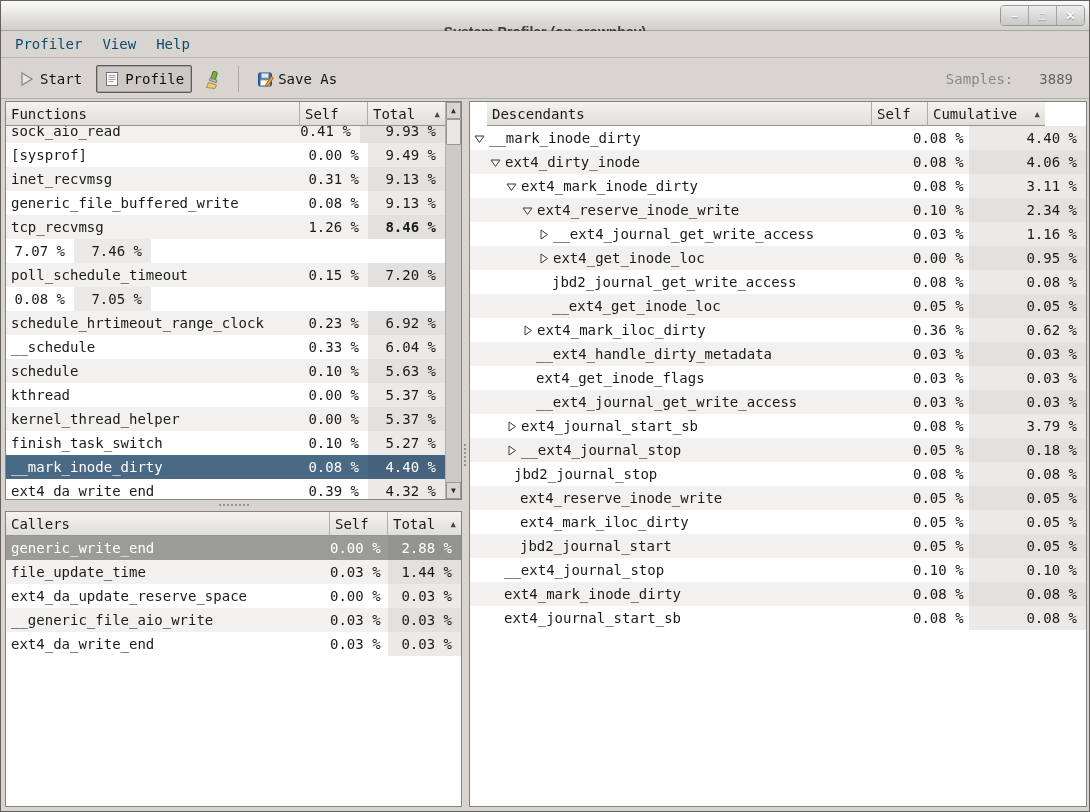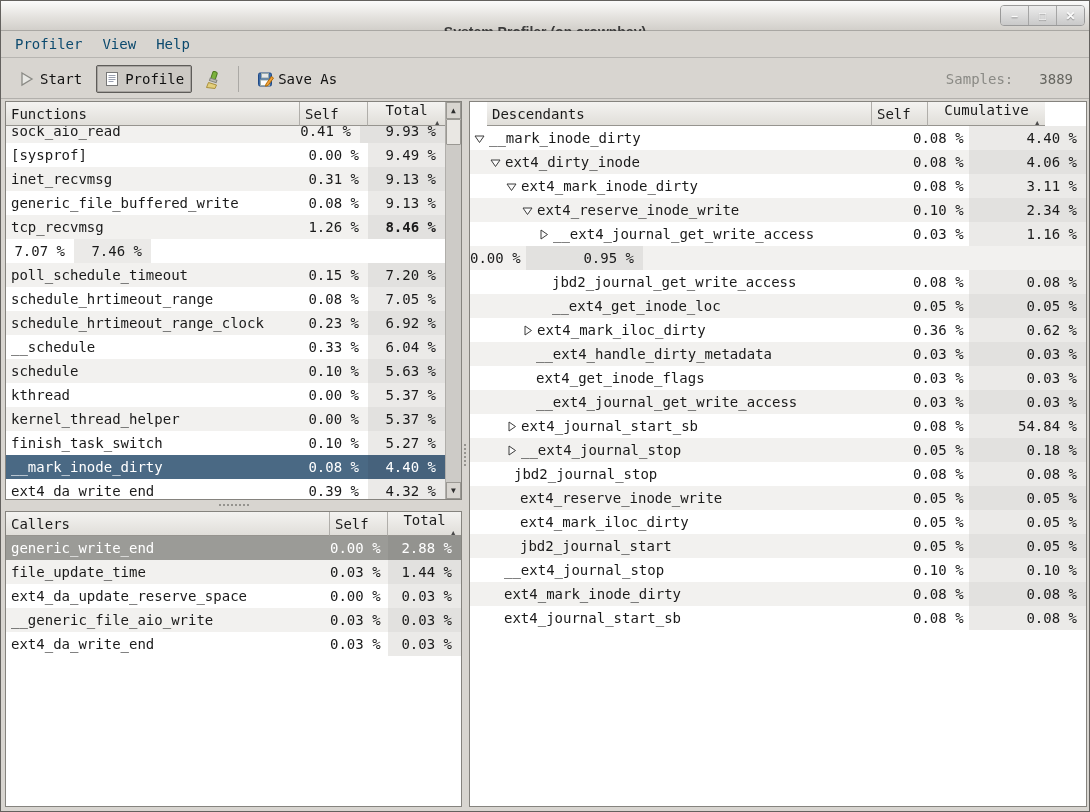--- a/index.html
+++ b/index.html
@@ -42,21 +42,21 @@
   #descendants-panel{left:468px;top:100px;width:618px;height:706px;}
 
   .treearea{position:absolute;top:0;bottom:0;left:0;overflow:hidden;}
   #functions-panel .treearea{width:439px;}
   #callers-panel .treearea{width:455px;}
   #descendants-panel .treearea{width:616px;}
 
   .hdr{display:flex;height:24px;}
   .hseg{background:linear-gradient(#f4f3f1,#e0ded9);border-right:1px solid #b0aeaa;border-bottom:1px solid #96948f;
     box-sizing:border-box;display:flex;align-items:center;padding:0 5px;white-space:nowrap;overflow:hidden;}
-  .hseg:last-child{border-right:none;flex-direction:column;}
+  .hseg:last-child{border-right:none;}
   .sortarrow{margin-left:auto;font-size:9px;color:#4a4a4a;padding-left:4px;}
 
   .rows{position:absolute;left:0;right:0;top:24px;bottom:0;overflow:hidden;}
   .row{display:flex;height:24px;line-height:24px;white-space:nowrap;}
   .row.stripe{background:#f2f1ef;}
   .row .c{box-sizing:border-box;overflow:hidden;}
   .row .num{text-align:right;padding-right:9px;}
   .row .sorted{background:#ebeae8;}
   .row.stripe .sorted{background:#e2e1df;}
   .row.sel{background:#4a6984;color:#fff;}
@@ -201,21 +201,20 @@
           <div class="row">
             <div class="c num" style="width: 68px;">7.07 %</div>
             <div class="c num sorted" style="width: 77px;">7.46 %</div>
           </div>
           <div class="row stripe">
             <div class="c name" style="width: 294px;">poll_schedule_timeout</div>
             <div class="c num" style="width: 68px;">0.15 %</div>
             <div class="c num sorted" style="width: 77px;">7.20 %</div>
           </div>
           <div class="row">
-            <div class="c name" style="width: 294px;">schedule_hrtimeout_range</div>
             <div class="c num" style="width: 68px;">0.08 %</div>
             <div class="c num sorted" style="width: 77px;">7.05 %</div>
           </div>
           <div class="row stripe">
             <div class="c name" style="width: 294px;">schedule_hrtimeout_range_clock</div>
             <div class="c num" style="width: 68px;">0.23 %</div>
             <div class="c num sorted" style="width: 77px;">6.92 %</div>
           </div>
           <div class="row">
             <div class="c name" style="width: 294px;">__schedule</div>
@@ -373,20 +372,23 @@
             <div class="c num sorted" style="width: 117px;">2.34 %</div>
           </div>
           <div class="row">
             <div class="c name" style="width: 443px; padding-left: 68px;"><span class="exp"><svg width="11" height="11">
                   <polygon points="3,1 3,10 9.5,5.5" fill="#fbfbfb" stroke="#3c3c3c"></polygon>
                 </svg></span><span>__ext4_journal_get_write_access</span></div>
             <div class="c num" style="width: 56px;">0.03 %</div>
             <div class="c num sorted" style="width: 117px;">1.16 %</div>
           </div>
           <div class="row stripe">
+            <div class="c name" style="width: 443px; padding-left: 68px;"><span class="exp"><svg width="11" height="11">
+                  <polygon points="3,1 3,10 9.5,5.5" fill="#fbfbfb" stroke="#3c3c3c"></polygon>
+                </svg></span><span>ext4_get_inode_loc</span></div>
             <div class="c num" style="width: 56px;">0.00 %</div>
             <div class="c num sorted" style="width: 117px;">0.95 %</div>
           </div>
           <div class="row">
             <div class="c name" style="width: 443px; padding-left: 82px;"><span>jbd2_journal_get_write_access</span></div>
             <div class="c num" style="width: 56px;">0.08 %</div>
             <div class="c num sorted" style="width: 117px;">0.08 %</div>
           </div>
           <div class="row stripe">
             <div class="c name" style="width: 443px; padding-left: 82px;"><span>__ext4_get_inode_loc</span></div>
@@ -413,21 +415,21 @@
           <div class="row stripe">
             <div class="c name" style="width: 443px; padding-left: 66px;"><span>__ext4_journal_get_write_access</span></div>
             <div class="c num" style="width: 56px;">0.03 %</div>
             <div class="c num sorted" style="width: 117px;">0.03 %</div>
           </div>
           <div class="row">
             <div class="c name" style="width: 443px; padding-left: 36px;"><span class="exp"><svg width="11" height="11">
                   <polygon points="3,1 3,10 9.5,5.5" fill="#fbfbfb" stroke="#3c3c3c"></polygon>
                 </svg></span><span>ext4_journal_start_sb</span></div>
             <div class="c num" style="width: 56px;">0.08 %</div>
-            <div class="c num sorted" style="width: 117px;">54.84 %</div>
+            <div class="c num sorted" style="width: 117px;">3.79 %</div>
           </div>
           <div class="row stripe">
             <div class="c name" style="width: 443px; padding-left: 36px;"><span class="exp"><svg width="11" height="11">
                   <polygon points="3,1 3,10 9.5,5.5" fill="#fbfbfb" stroke="#3c3c3c"></polygon>
                 </svg></span><span>__ext4_journal_stop</span></div>
             <div class="c num" style="width: 56px;">0.05 %</div>
             <div class="c num sorted" style="width: 117px;">0.18 %</div>
           </div>
           <div class="row">
             <div class="c name" style="width: 443px; padding-left: 44px;"><span>jbd2_journal_stop</span></div>

